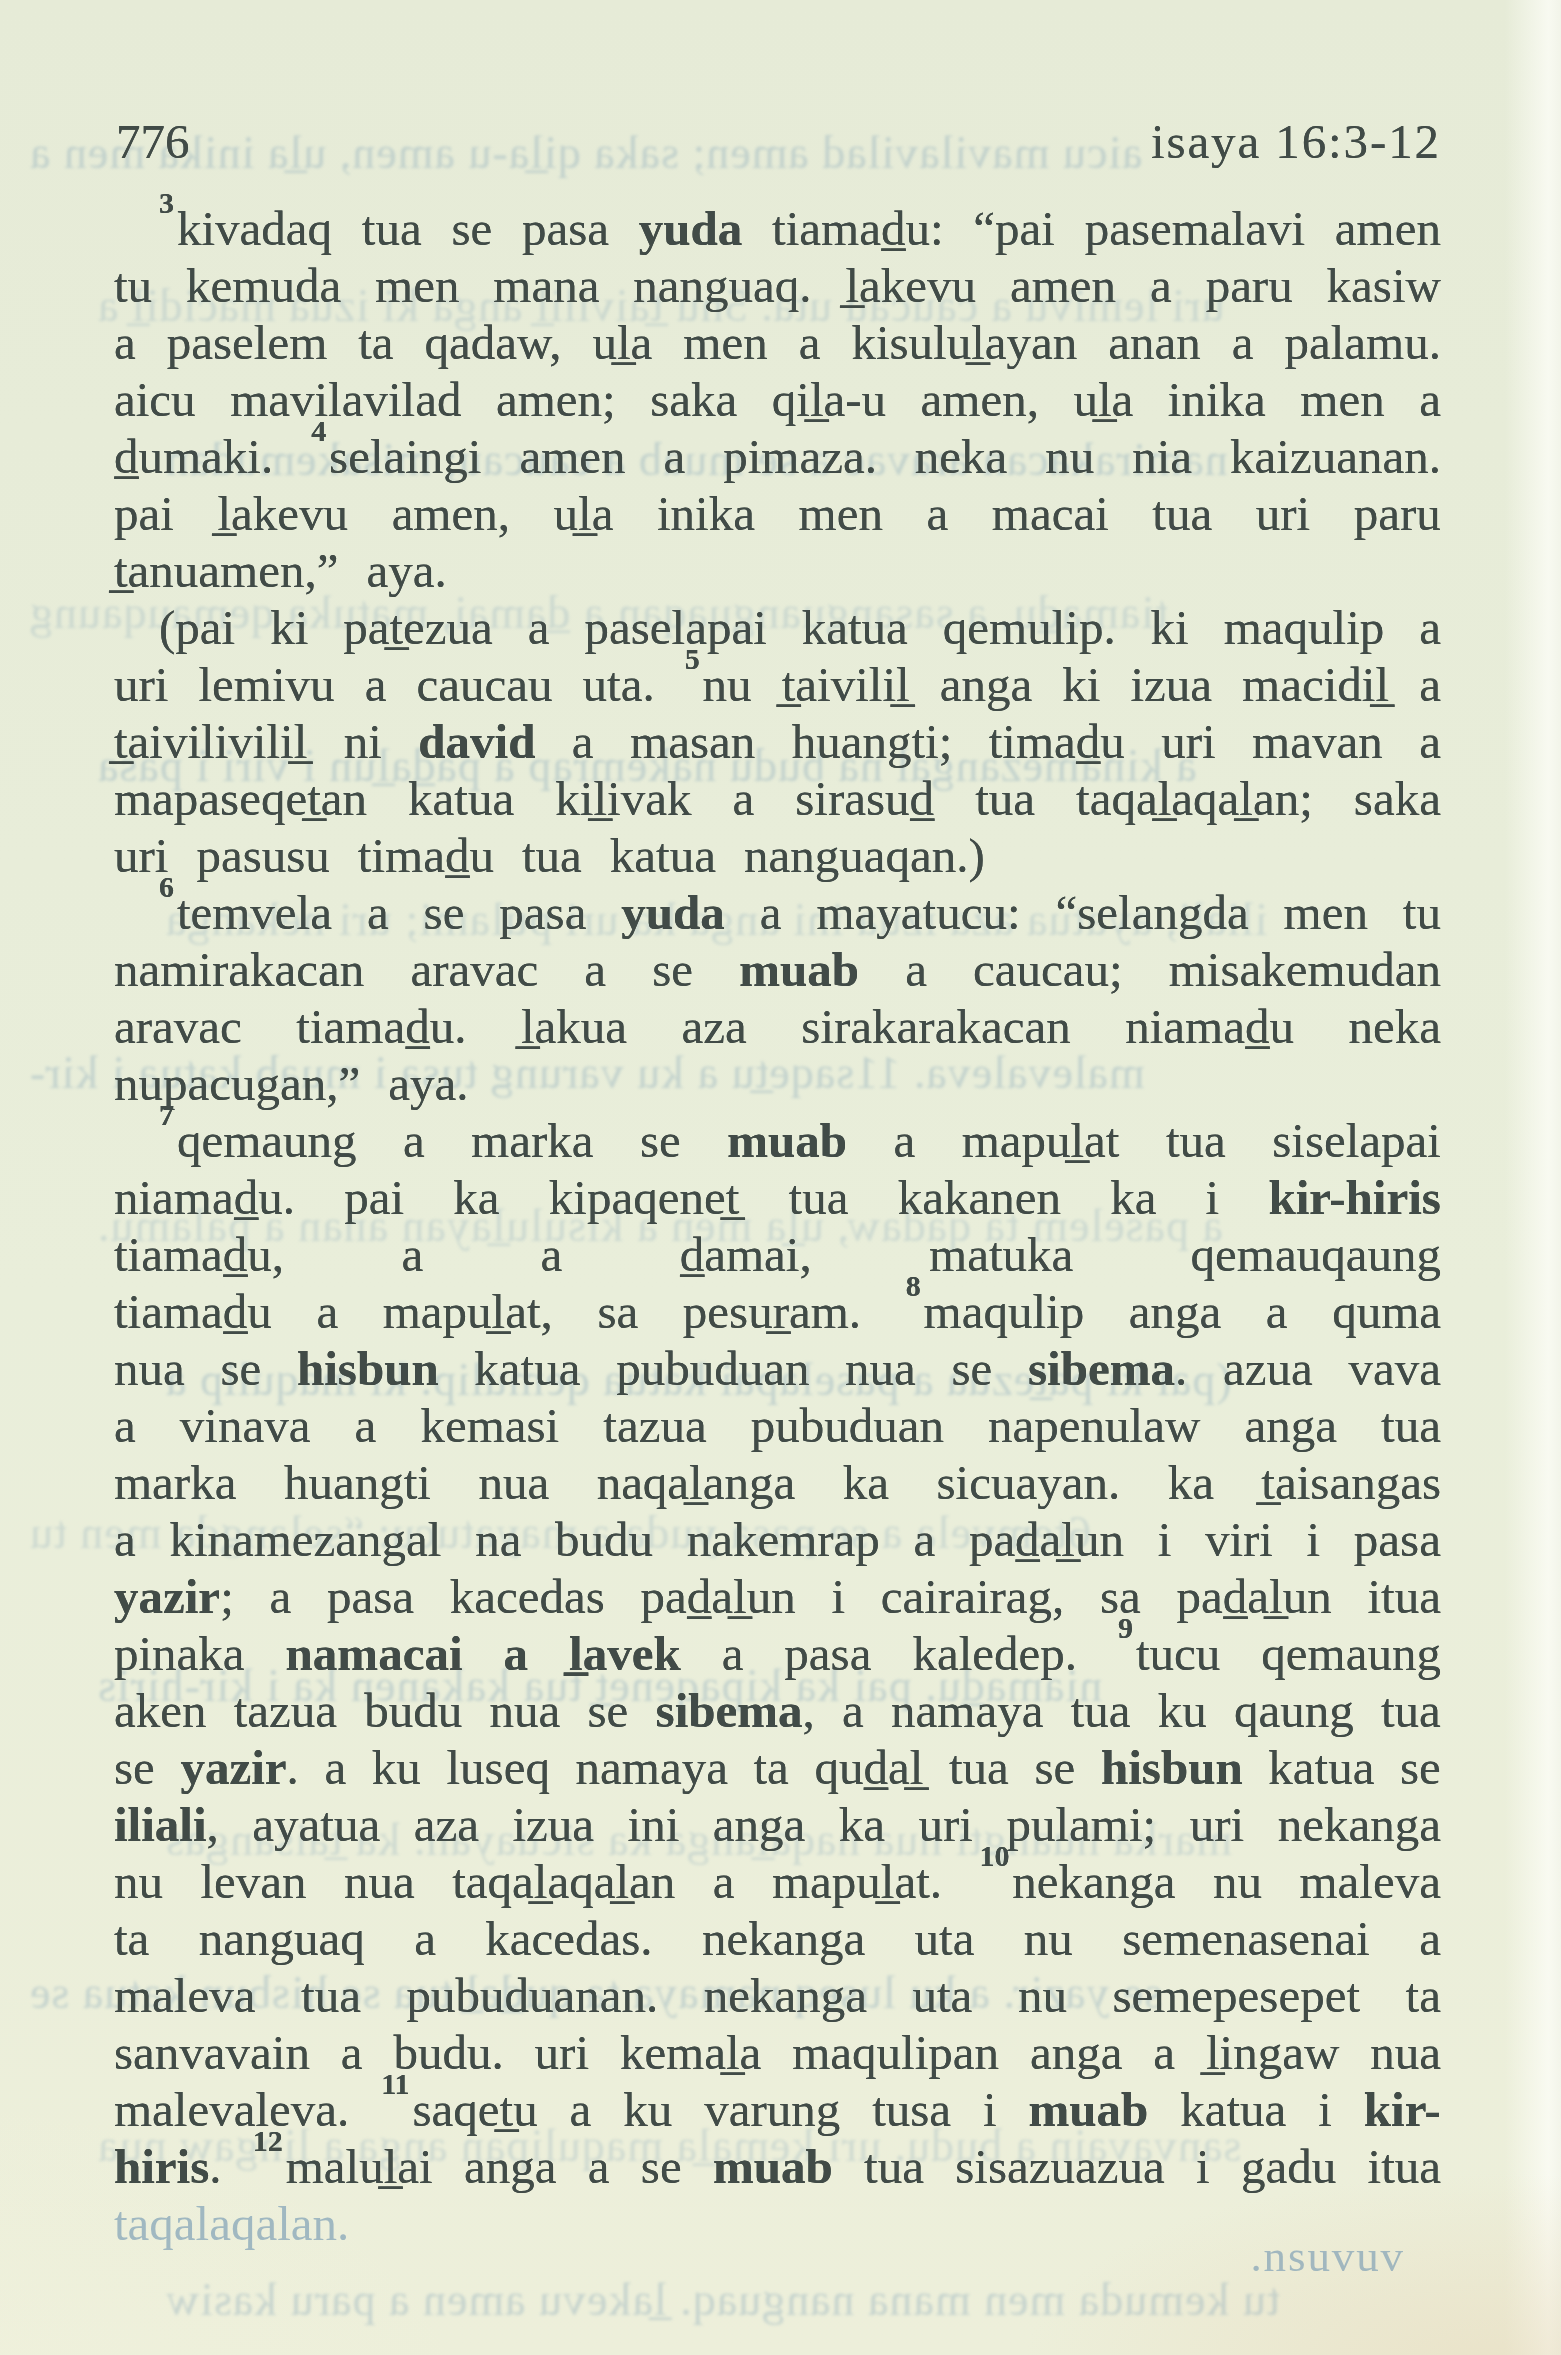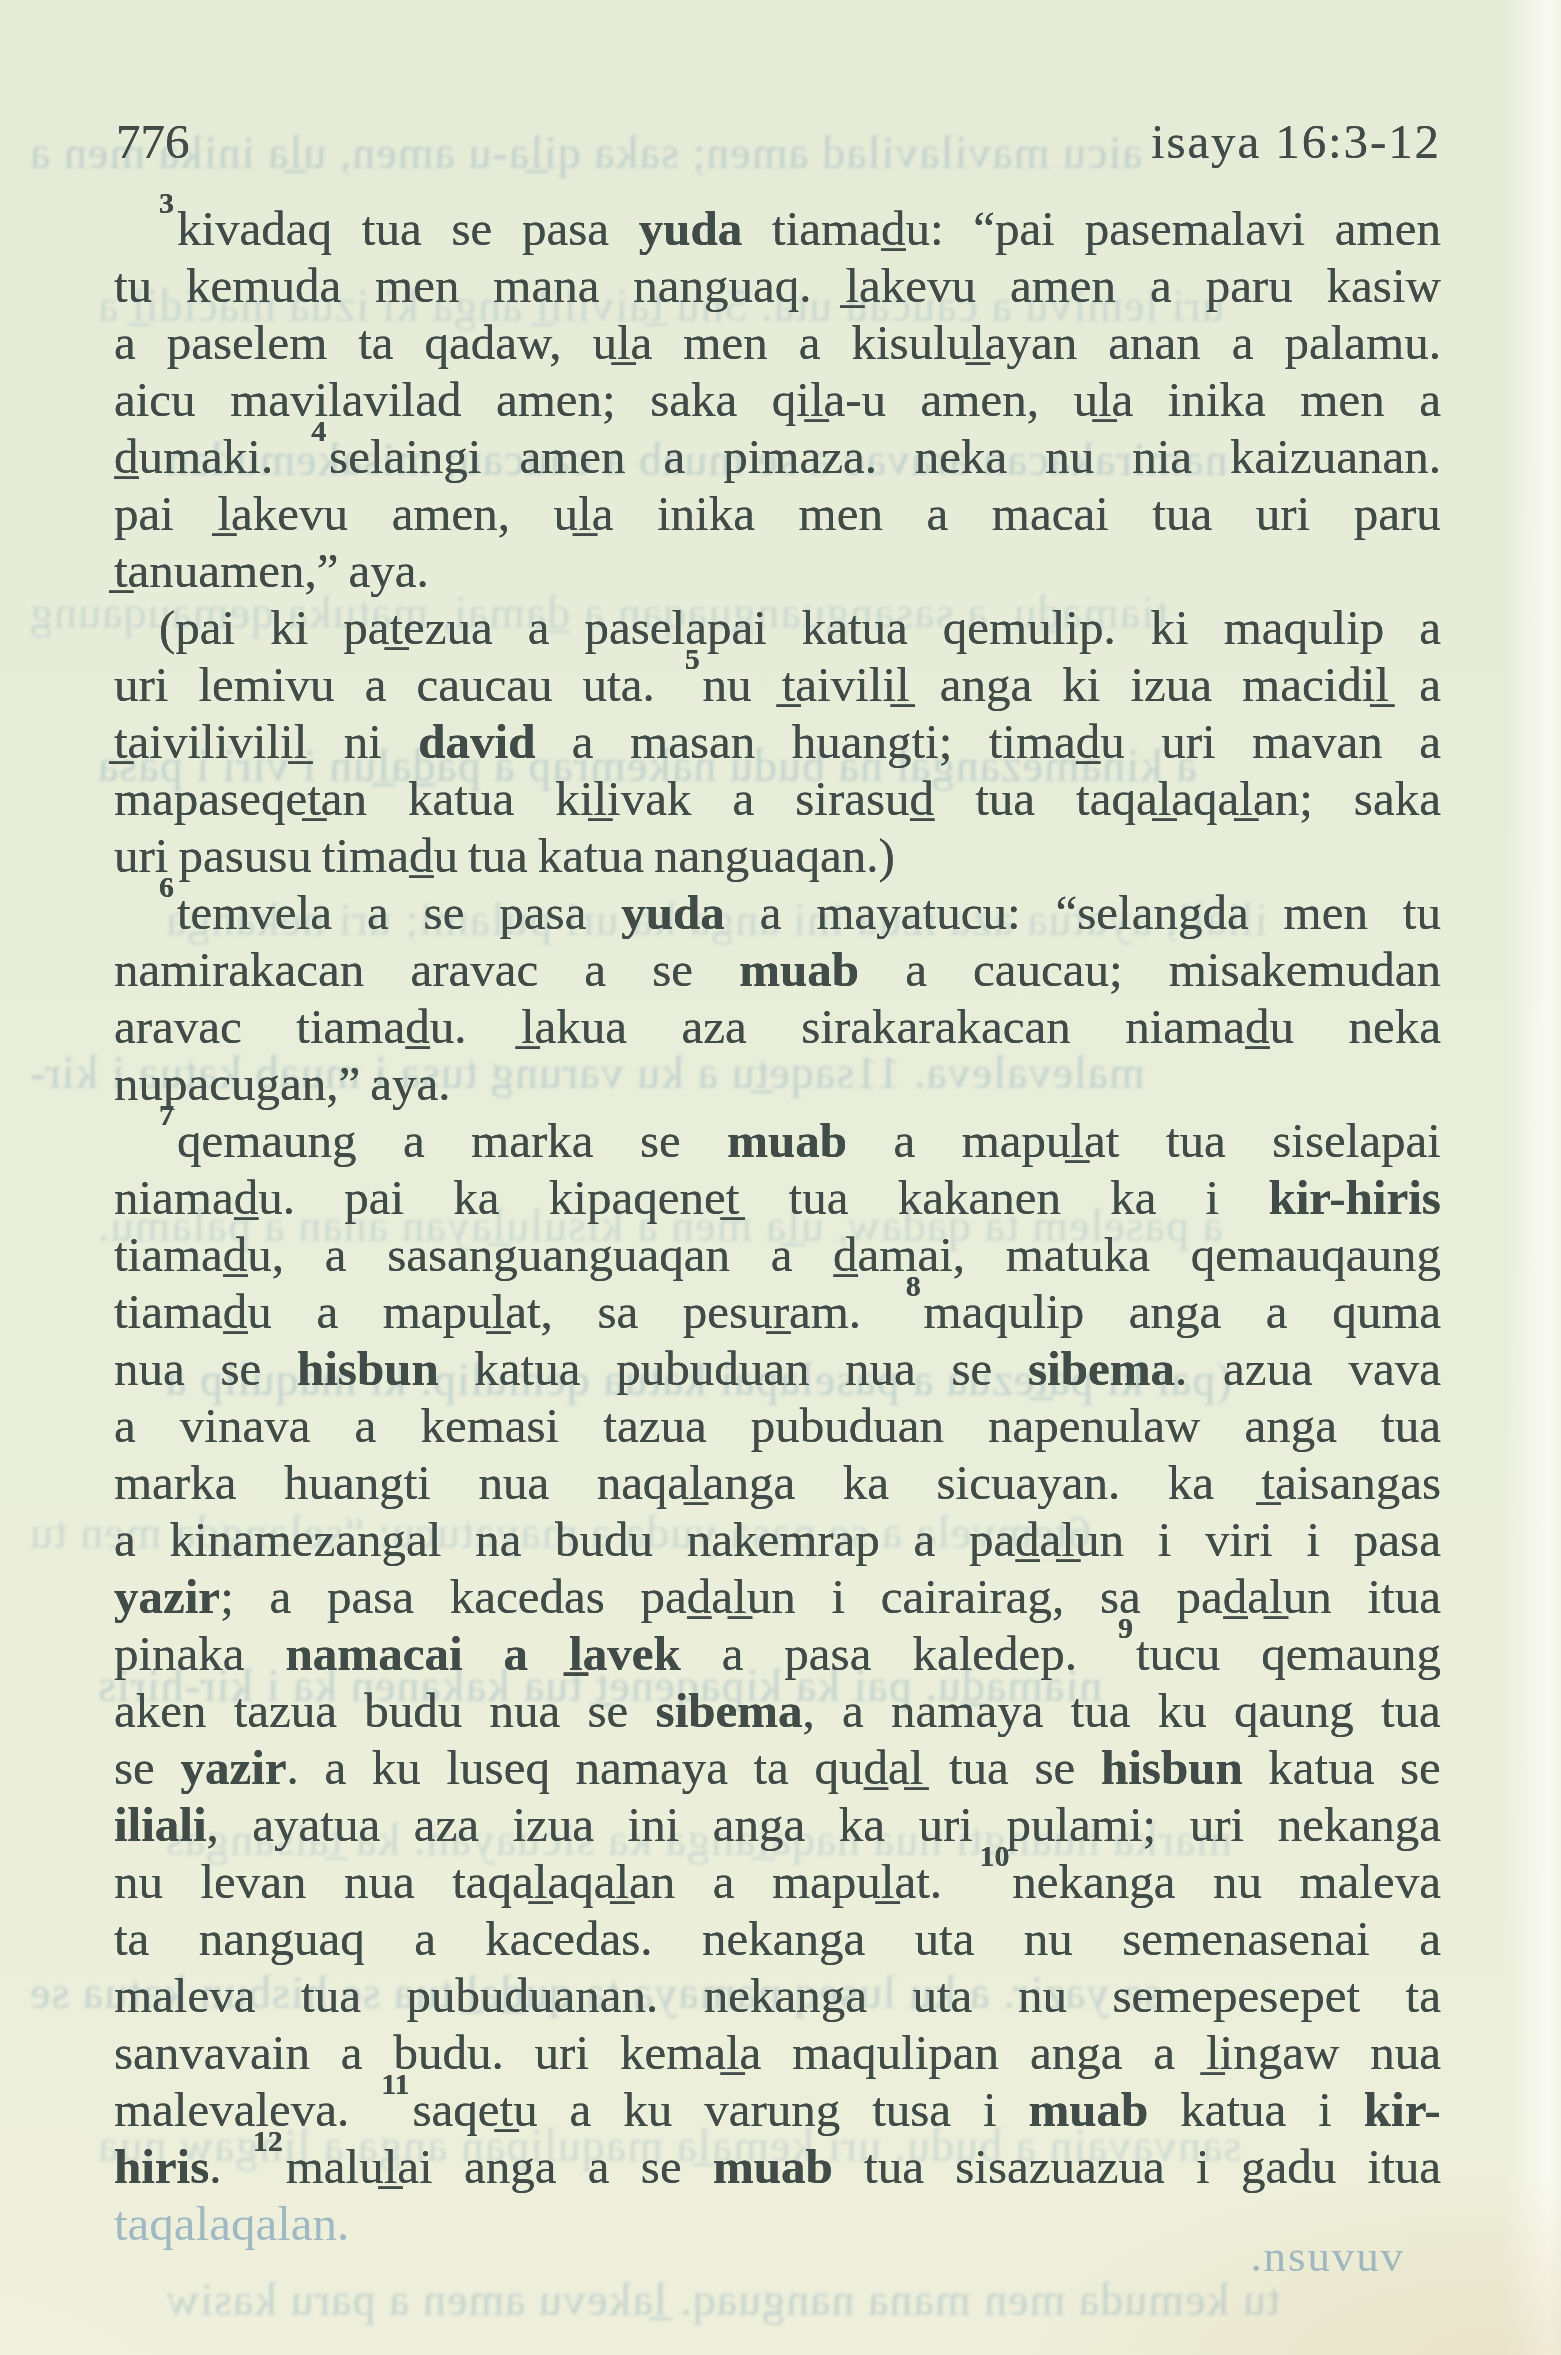--- a/index.html
+++ b/index.html
@@ -29,21 +29,21 @@
   .content{position:absolute;left:78px;top:113px;width:1327px;z-index:2;margin-left:36px;}
   .hdr{position:relative;height:57px;}
   .pagenum{position:absolute;left:1.9px;top:0;font-size:49px;text-shadow:0 0 0.6px currentColor;}
   .title{position:absolute;left:0;right:0;top:0;text-align:right;font-size:49px;letter-spacing:1.9px;text-shadow:0 0 0.6px currentColor;}
   .bodytext{position:absolute;left:0;top:87px;width:1327px;}
   .line{
     display:flex;justify-content:space-between;align-items:baseline;
     height:57px;font-size:49px;
     text-shadow:0 0 0.6px currentColor;
   }
-  .line.noj{justify-content:flex-start;gap:10px;}
+  .line.noj{justify-content:flex-start;gap:28px;}
   .line.ind{padding-left:45px;}
   .line.faint{color:#93afbd;text-shadow:none;opacity:0.85;}
   .w{white-space:nowrap;}
   sup.vnum{font-weight:bold;font-size:30px;position:relative;top:-14.6px;margin-right:2.9px;}
   b{font-weight:bold;}
   .footer-ghost{
     position:absolute;z-index:2;top:2230px;right:156px;
     font-size:45px;color:#8fabba;opacity:0.8;letter-spacing:1.9px;
     filter:blur(0.5px);
   }
@@ -262,21 +262,20 @@
           <span class="w">kipaqenet̲</span>
           <span class="w">tua</span>
           <span class="w">kakanen</span>
           <span class="w">ka</span>
           <span class="w">i</span>
           <span class="w"><b>kir-hiris</b></span>
         </div>
         <div class="line">
           <span class="w">tiamad̲u,</span>
           <span class="w">a</span>
-          <span class="w">sasanguanguaqan</span>
           <span class="w">a</span>
           <span class="w">d̲amai,</span>
           <span class="w">matuka</span>
           <span class="w">qemauqaung</span>
         </div>
         <div class="line">
           <span class="w">tiamad̲u</span>
           <span class="w">a</span>
           <span class="w">mapul̲at,</span>
           <span class="w">sa</span>

